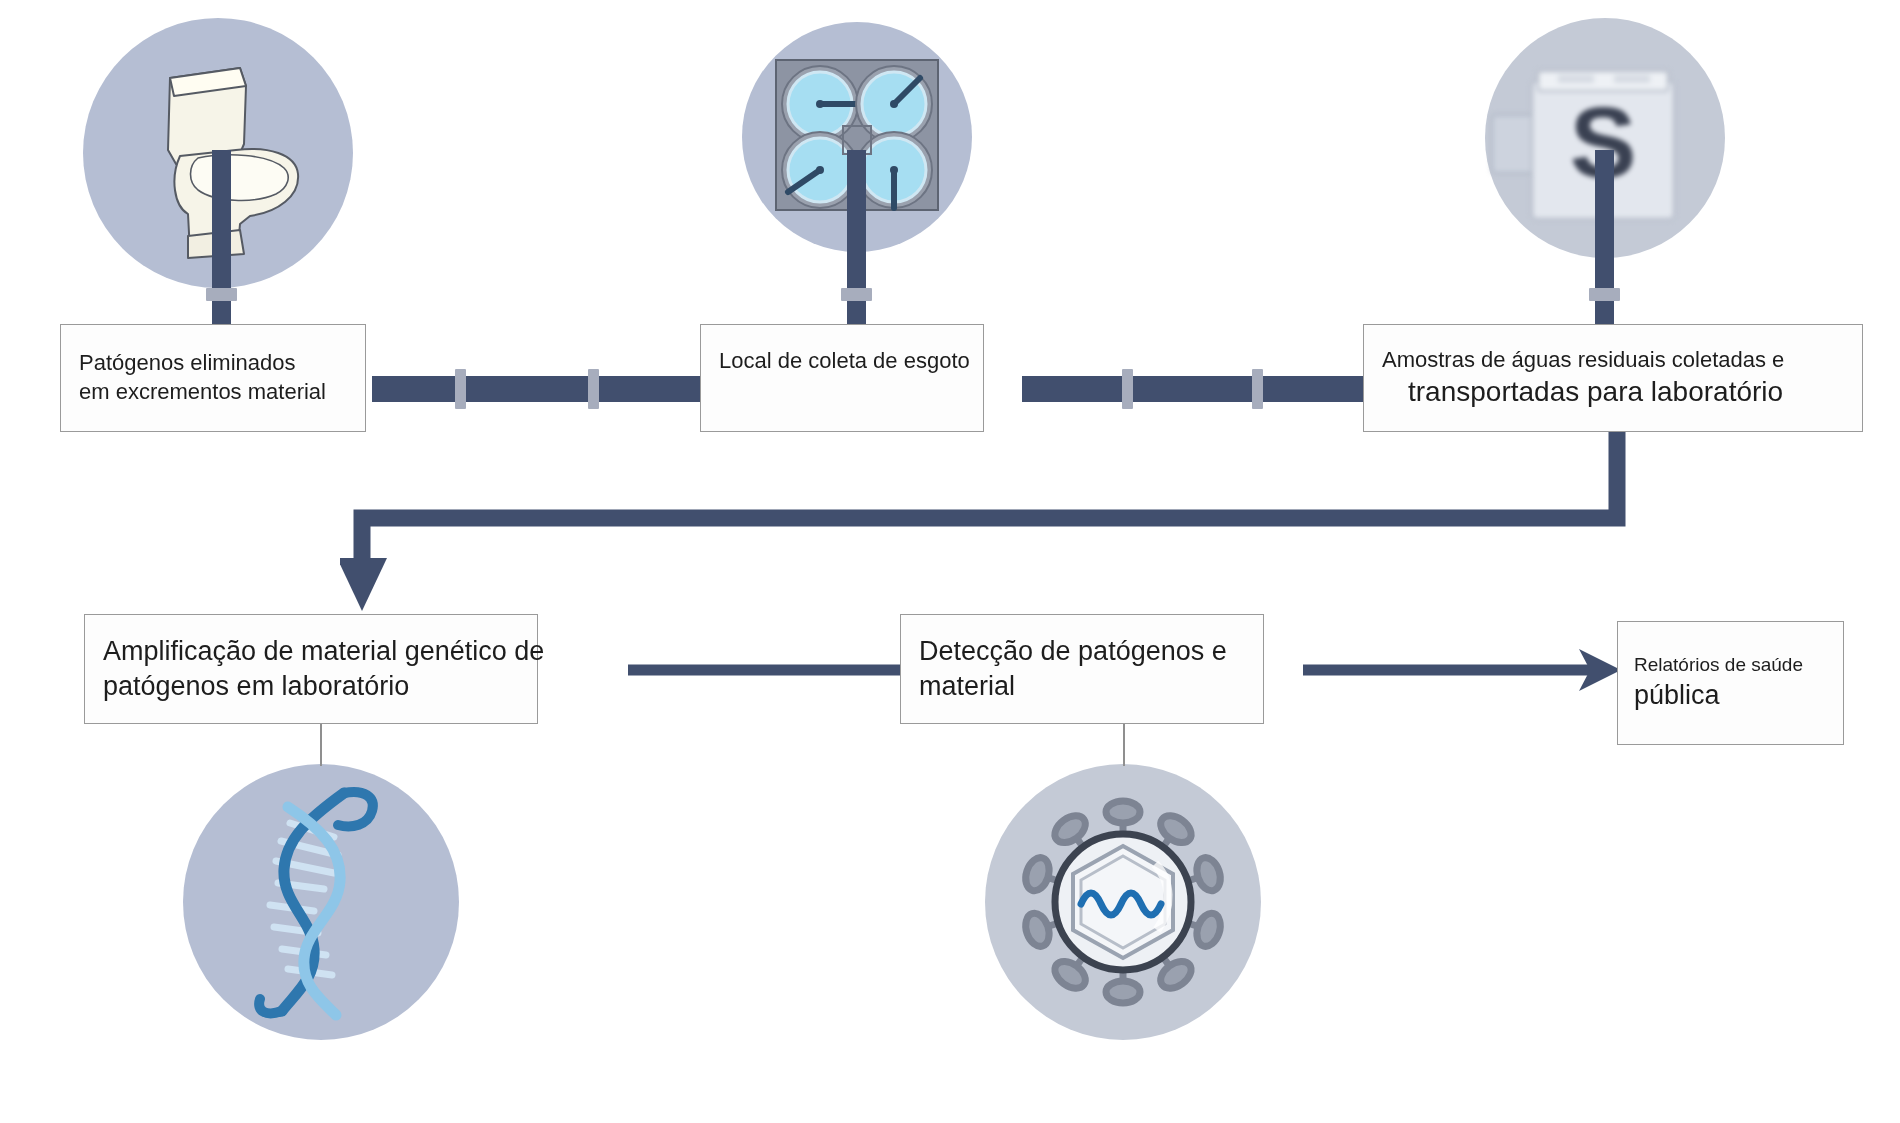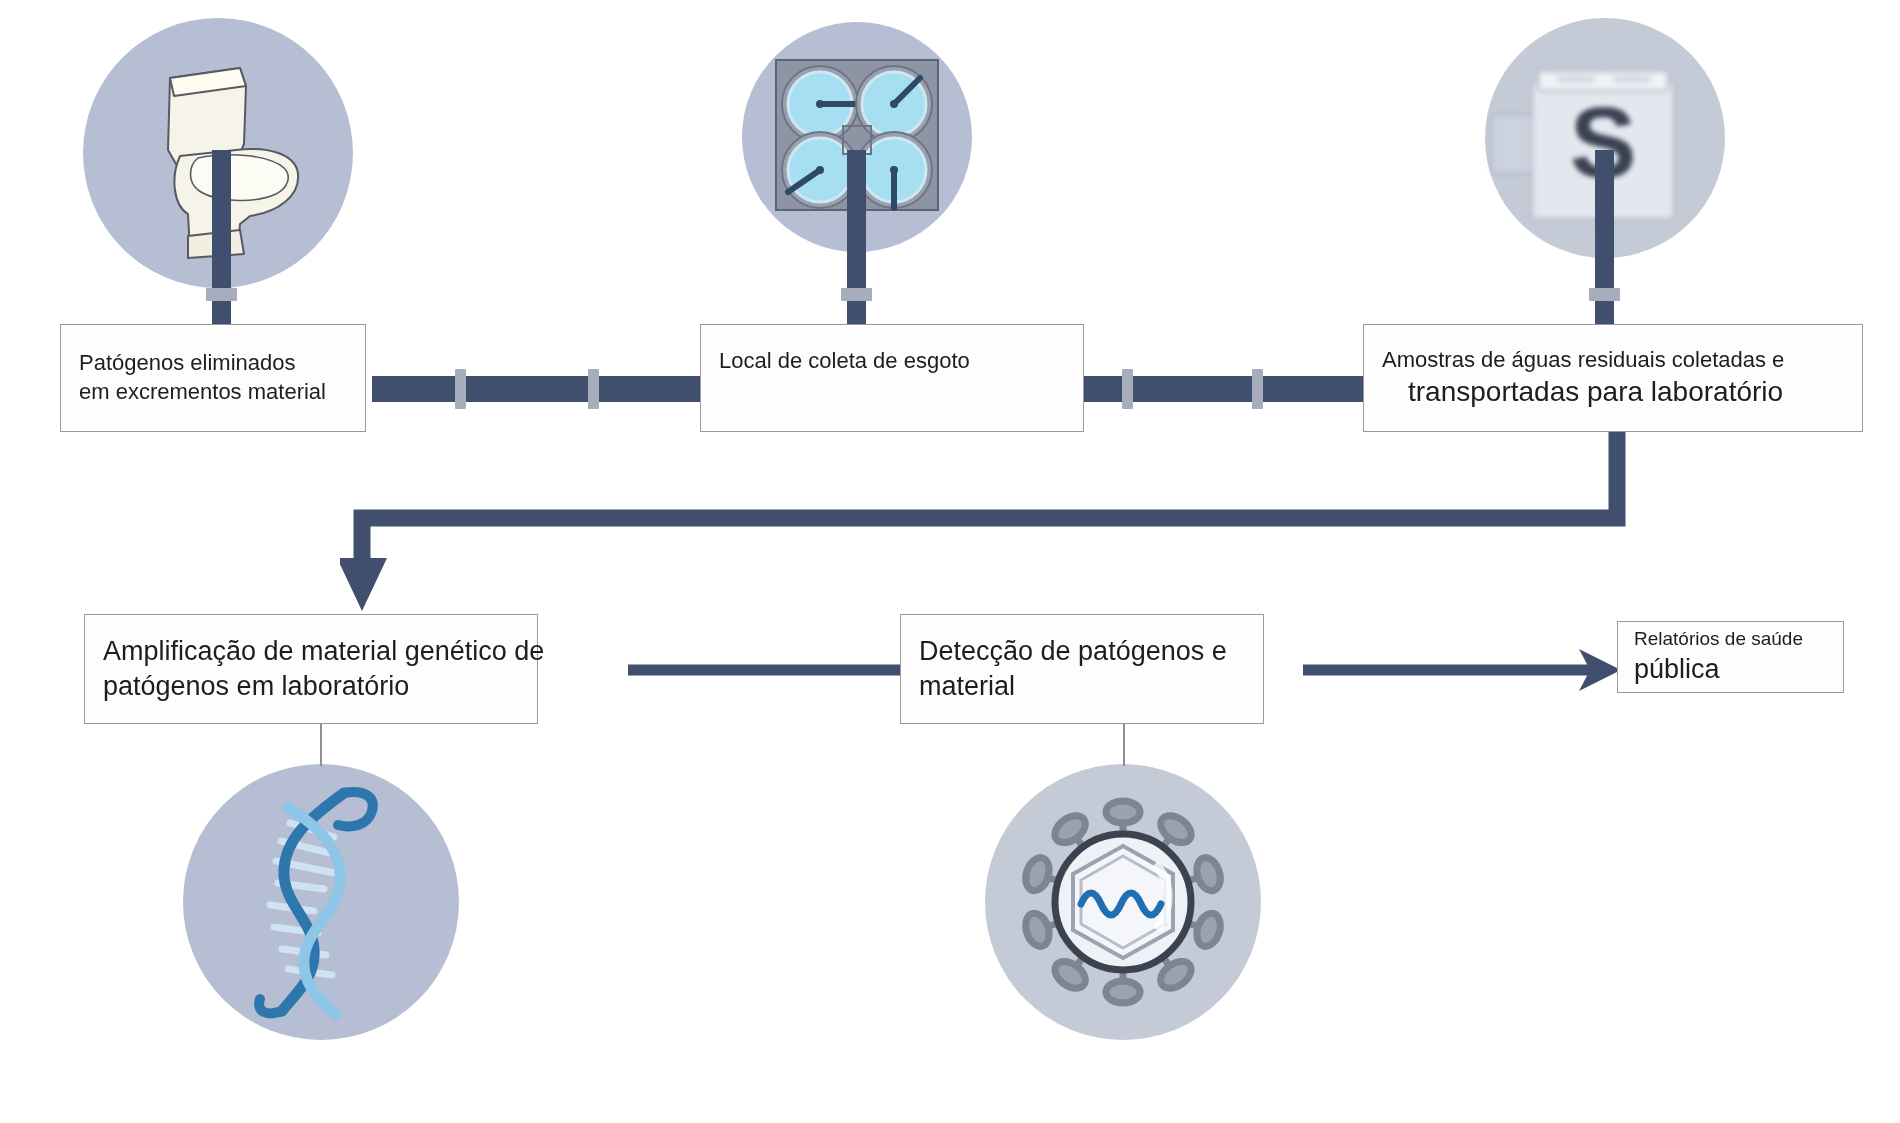--- a/index.html
+++ b/index.html
@@ -168,21 +168,21 @@
 
       <text x="113" y="144" text-anchor="middle" font-family="Liberation Sans, sans-serif" font-size="100" font-weight="600" fill="#3a4152">S</text>
     </svg>
   </div>
 
   <div class="pbox" style="left:60px;top:324px;width:306px;height:108px;">
     <span class="ln sz-md">Patógenos eliminados</span>
     <span class="ln sz-md">em excrementos material</span>
   </div>
 
-  <div class="pbox" style="left:700px;top:324px;width:384px;height:108px;justify-content:flex-start;padding-top:22px;">
+  <div class="pbox" style="left:700px;top:324px;width:284px;height:108px;justify-content:flex-start;padding-top:22px;">
     <span class="ln sz-md">Local de coleta de esgoto</span>
   </div>
 
   <div class="pbox" style="left:1363px;top:324px;width:500px;height:108px;">
     <span class="ln sz-md">Amostras de águas residuais coletadas e</span>
     <span class="ln sz-xl">transportadas para laboratório</span>
   </div>
 
   <svg class="elbow" style="left:340px;top:425px;width:1290px;height:190px;" width="1290" height="190" viewBox="0 0 1290 190">
     <path d="M1277 2 L1277 93 L22 93 L22 142" fill="none" stroke="#414f6e" stroke-width="17" stroke-linejoin="miter" stroke-linecap="butt"></path>
@@ -192,21 +192,21 @@
   <div class="pbox" style="left:84px;top:614px;width:454px;height:110px;">
     <span class="ln sz-lg">Amplificação de material genético de</span>
     <span class="ln sz-lg">patógenos em laboratório</span>
   </div>
 
   <div class="pbox" style="left:900px;top:614px;width:364px;height:110px;">
     <span class="ln sz-lg">Detecção de patógenos e</span>
     <span class="ln sz-lg">material</span>
   </div>
 
-  <div class="pbox" style="left:1617px;top:621px;width:227px;height:72px;padding:0 16px;">
+  <div class="pbox" style="left:1617px;top:621px;width:227px;height:124px;padding:0 16px;">
     <span class="ln sz-sm">Relatórios de saúde</span>
     <span class="ln sz-lg">pública</span>
   </div>
 
   <svg class="slim" style="left:628px;top:648px;width:320px;height:44px;" width="320" height="44" viewBox="0 0 320 44">
     <line x1="0" y1="22" x2="290" y2="22" stroke="#414f6e" stroke-width="11"></line>
     <path d="M318 22 L276 1 L287 22 L276 43 Z" fill="#414f6e"></path>
   </svg>
 
   <svg class="slim" style="left:1303px;top:648px;width:320px;height:44px;" width="320" height="44" viewBox="0 0 320 44">

